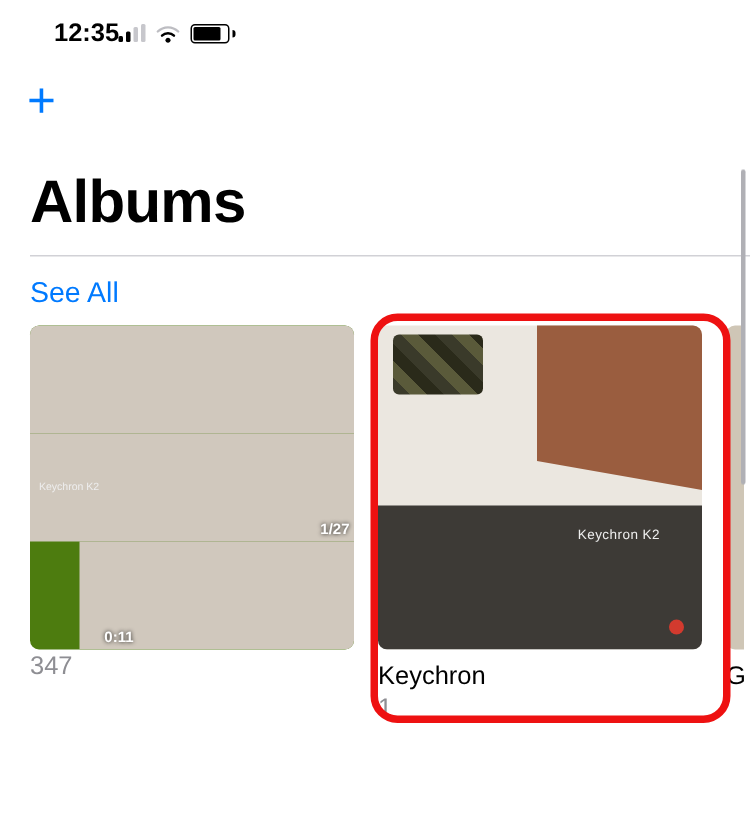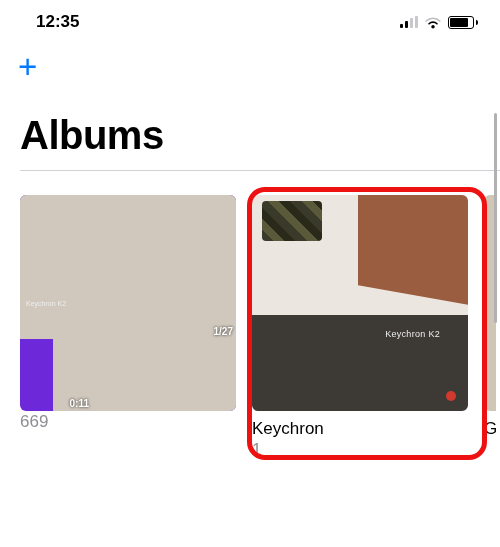--- a/index.html
+++ b/index.html
@@ -1,20 +1,20 @@
 <!DOCTYPE html>
 <html><head>
 <meta charset="utf-8">
 <style>
   * { box-sizing: border-box; margin: 0; padding: 0; }
   html, body { width: 500px; height: 547px; overflow: hidden; font-family: -apple-system, "Helvetica Neue", Arial, sans-serif; background: #fff; color: #000; }
   body { display: flex; flex-direction: column; }
 
   
-  .statusbar { display: flex; justify-content: space-between; align-items: center; height: 44px; padding: 0 22px 0 36px; font-size: 17px; font-weight: 600; }
+  .statusbar { display: flex; justify-content: flex-start; align-items: center; height: 44px; padding: 0 22px 0 36px; font-size: 17px; font-weight: 600; }
   .status-right { display: flex; align-items: center; gap: 6px; }
   .signal-bars { display: flex; align-items: flex-end; gap: 2px; height: 12px; }
   .signal-bars span { width: 3px; background: #000; border-radius: 1px; }
   .signal-bars span.off { background: #c7c7cc; }
   .b1 { height: 4px; } .b2 { height: 7px; } .b3 { height: 10px; } .b4 { height: 12px; }
   .wifi-icon svg { display: block; }
   .battery { display:flex; align-items:center; gap:2px;}
   .battery-body { width: 26px; height: 13px; border: 1px solid #000; border-radius: 3px; padding: 1px; }
   .battery-fill { height: 100%; width: 80%; background: #000; border-radius: 1px; }
   .battery-tip { width: 2px; height: 5px; background: #000; border-radius: 0 2px 2px 0; }
@@ -28,21 +28,21 @@
   .title-separator { height: 1px; background: #d1d1d6; margin: 0 0 0 20px; }
 
   
   .section-header { display: flex; justify-content: space-between; align-items: baseline; padding: 14px 20px 10px 20px; }
   .section-title { font-size: 24px; font-weight: 700; }
   .see-all { color: #007aff; font-size: 19px; font-weight: 400; }
 
   
   .albums-row { display: flex; padding-left: 20px; position: relative; }
   .album { width: 216px; margin-right: 16px; flex-shrink: 0; }
-  .thumb { width: 216px; height: 216px; border-radius: 6px; background: #6d28d9; overflow: hidden; position: relative; }
+  .thumb { width: 216px; height: 216px; border-radius: 6px; background: #4d7c0f; overflow: hidden; position: relative; }
 
   
   .grid3 { display: grid; grid-template-columns: repeat(3,1fr); grid-template-rows: repeat(3,1fr); width:100%; height:100%; }
   .grid3 > div { background:#d0c8bd; position:relative; }
   .g1 { background: linear-gradient(#e5dfd4,#c8bfae); }
   .g2 { background: #3b3936; }
   .g3 { background: linear-gradient(#5a4a3a,#8b6f52); }
   .g4 { background: linear-gradient(180deg,#a88c6e 0%,#3a3633 35%, #2e2b28 100%); }
   .g5 { background: #35322e; }
   .g6 { background: linear-gradient(#d8cfc0,#b5a88f); }
@@ -101,20 +101,21 @@
 </div>
 
 <div class="navbar">
   <span class="plus-btn">+</span>
 </div>
 
 <h1 class="page-title">Albums</h1>
 <div class="title-separator"></div>
 
 <div class="section-header">
+  <div class="see-all">See All</div>
 </div>
 
 <div class="albums-row">
 
   <div class="album">
     <div class="thumb">
       <div class="grid3">
         <div class="g1"></div>
           <div class="g2"></div>
           <div class="g3"></div>
@@ -125,21 +126,21 @@
         <div class="g6">
             <span class="dur">1/27</span>
           </div>
         <div class="g7">
             <span class="dur">0:11</span>
           </div>
         <div class="g8"></div>
           <div class="g9"></div>
       </div>
     </div>
-    <div class="album-count">669</div>
+    <div class="album-count">347</div>
   </div>
 
   <div class="album">
     <div class="thumb kb-thumb">
       <div class="kb-wall-r"></div>
       <div class="kb-camo"></div>
       <div class="kb-box">
           <span class="kb-box-txt">Keychron K2</span>
           <span class="kb-dot"></span>
         </div>

